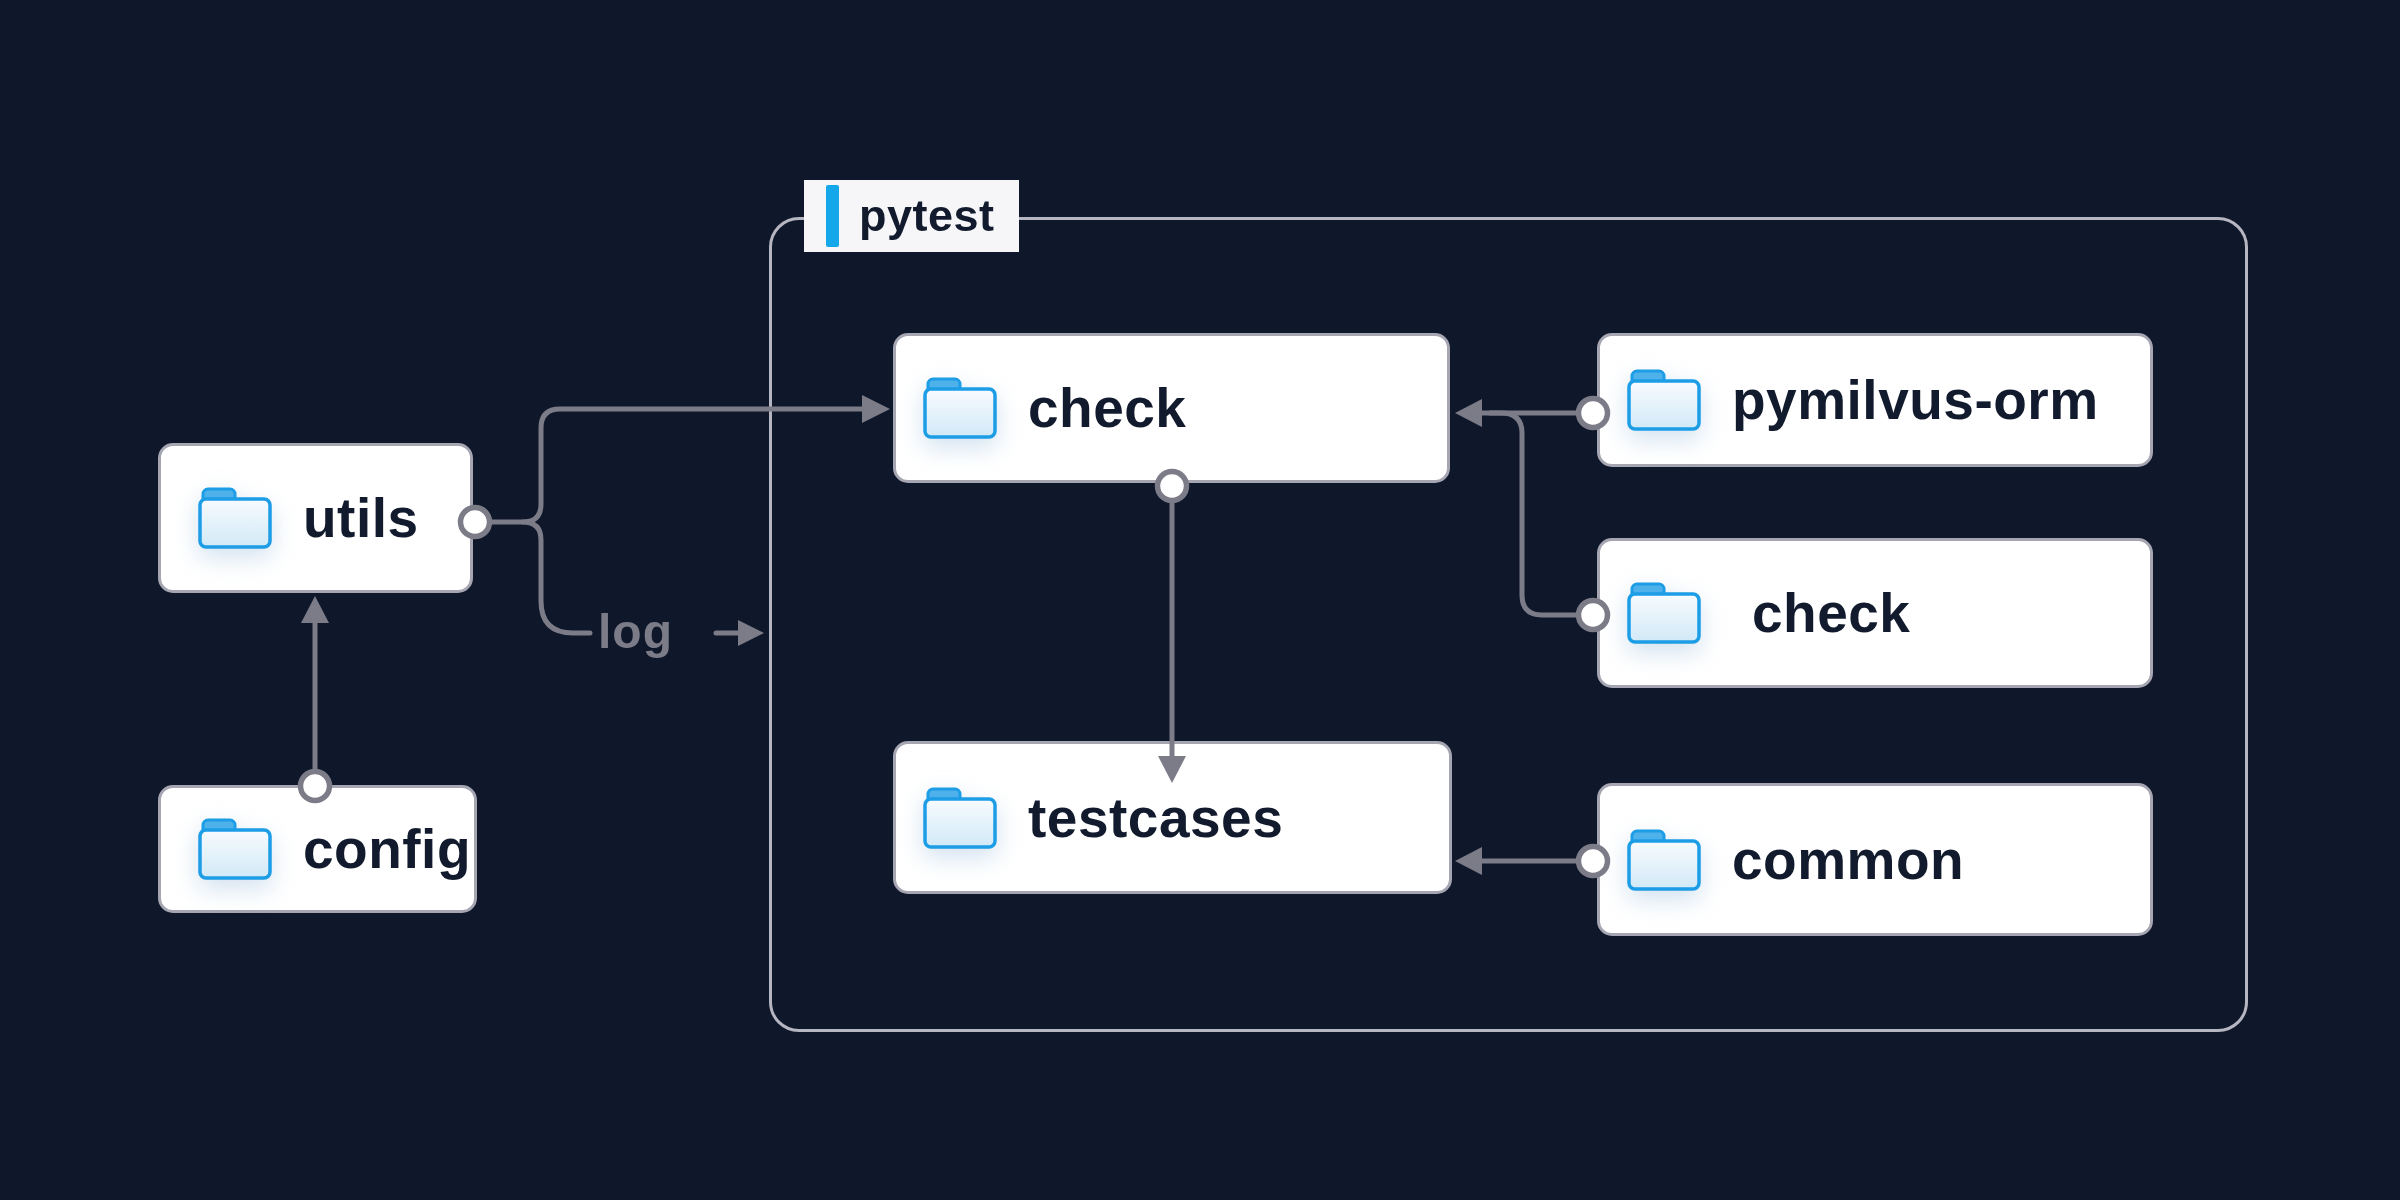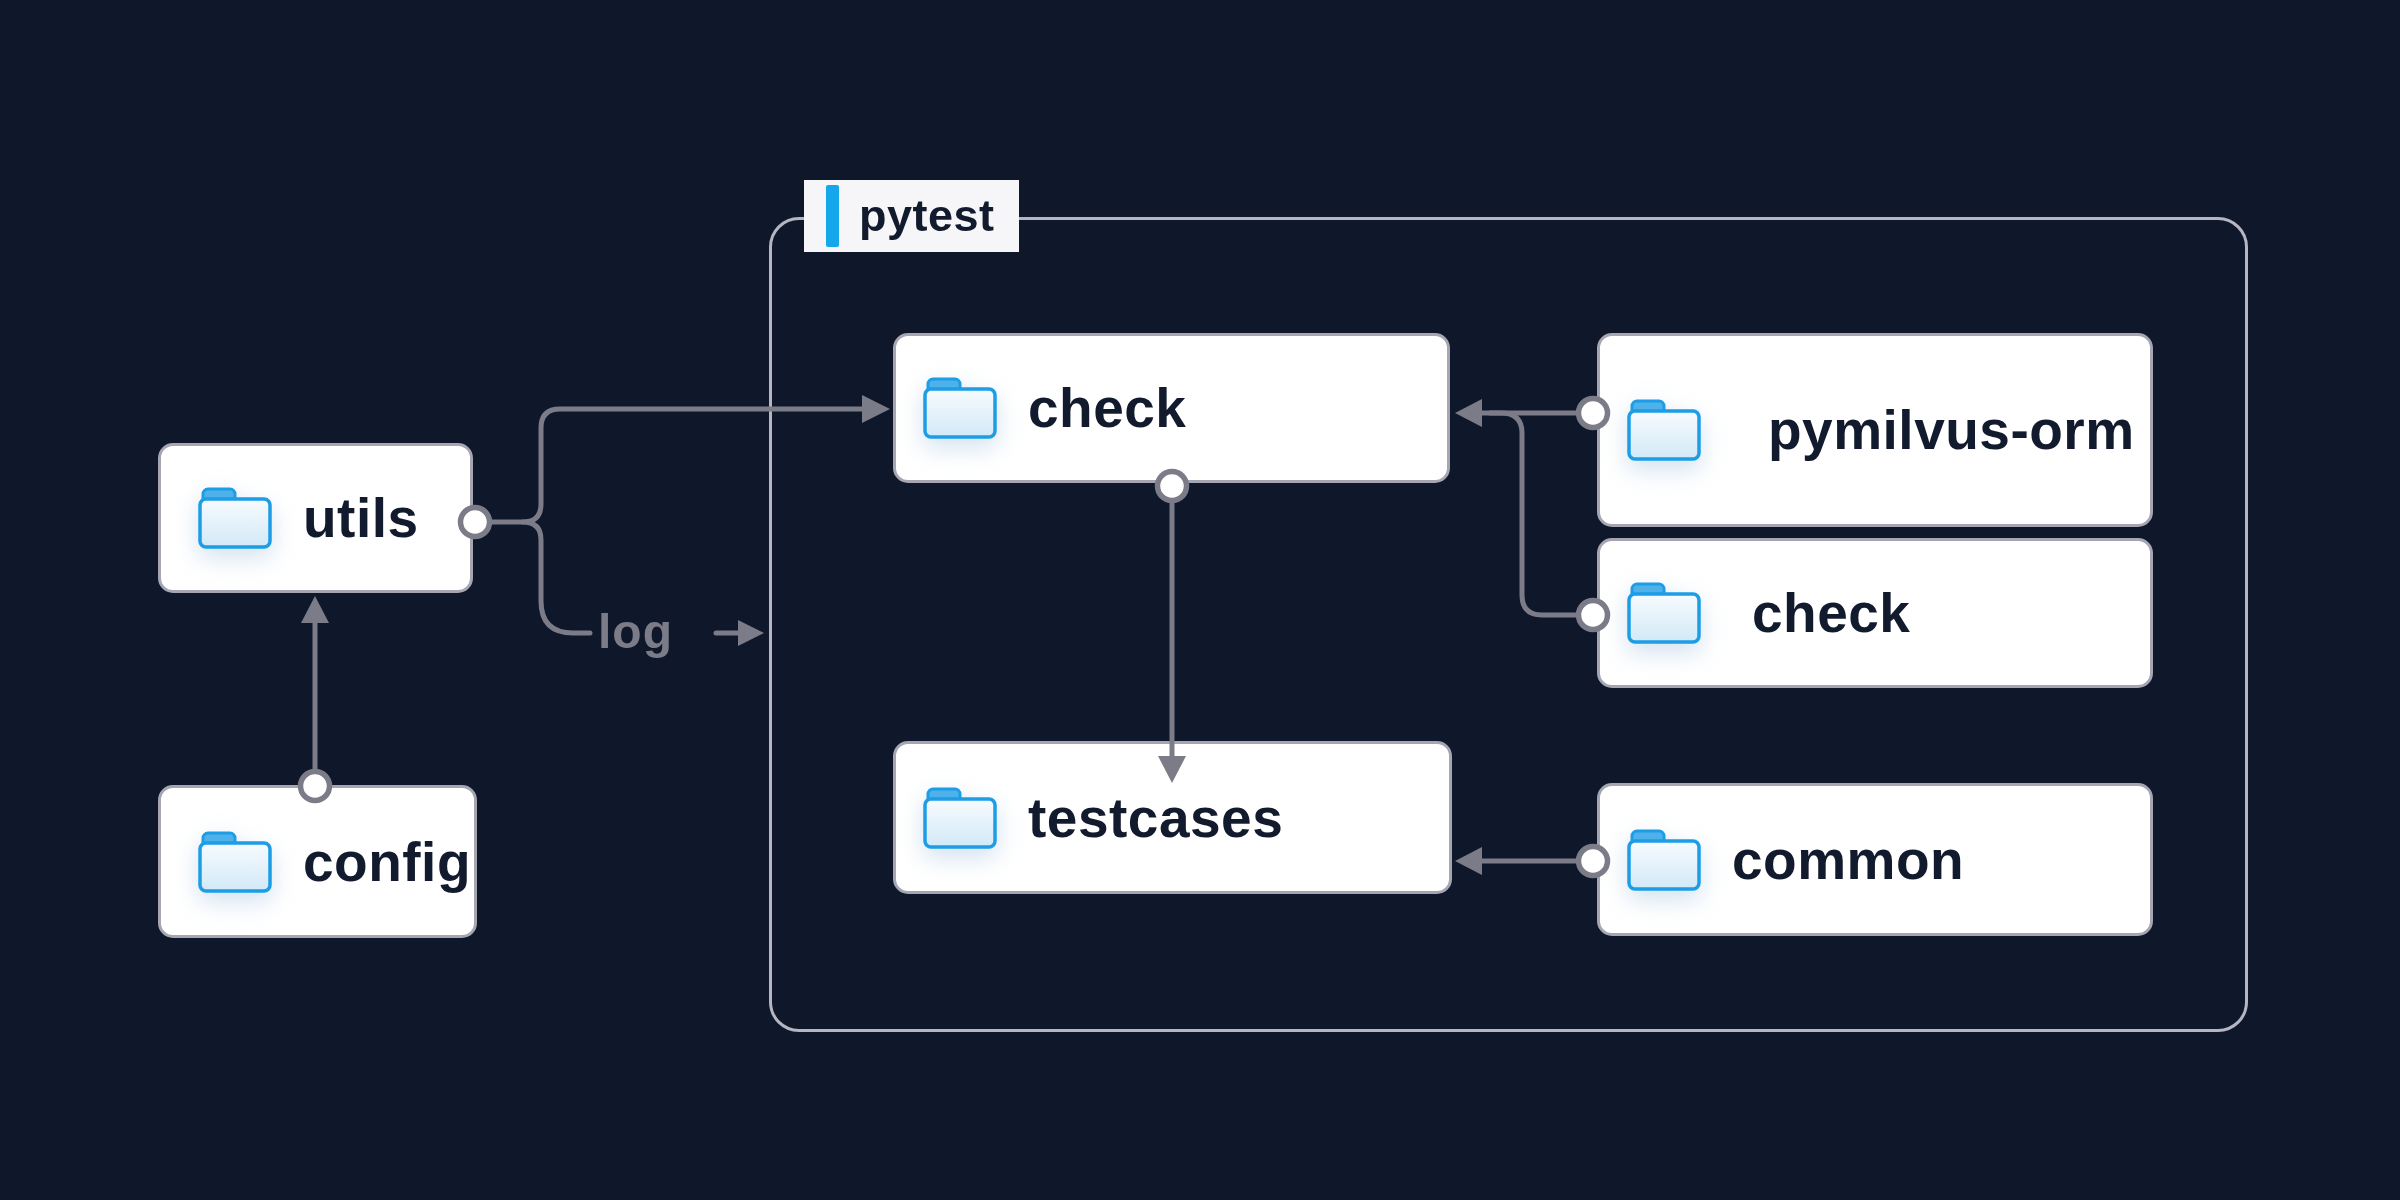--- a/index.html
+++ b/index.html
@@ -55,41 +55,41 @@
               <stop offset="1" stop-color="#d2e9f7"></stop>
         </linearGradient>
           </defs>
         <rect x="6" y="3" width="32" height="24" rx="5" fill="#4fb1ea" stroke="#1c9de6" stroke-width="3"></rect>
         <rect x="3" y="13" width="70" height="48" rx="6" fill="url(#fg1)" stroke="#1c9de6" stroke-width="3.5"></rect>
       </svg>
     </span>
     <span class="label">utils</span>
   </div>
 
-  <div class="node pad-a" style="left:158px;top:785px;width:319px;height:153px;">
+  <div class="node pad-a" style="left:158px;top:785px;width:319px;height:128px;">
     <span class="folder">
       <svg width="76" height="64" viewBox="0 0 76 64">
         <rect x="6" y="3" width="32" height="24" rx="5" fill="#4fb1ea" stroke="#1c9de6" stroke-width="3"></rect>
         <rect x="3" y="13" width="70" height="48" rx="6" fill="url(#fg1)" stroke="#1c9de6" stroke-width="3.5"></rect>
       </svg>
     </span>
     <span class="label">config</span>
   </div>
 
   <div class="node pad-b" style="left:893px;top:333px;width:557px;height:150px;">
     <span class="folder">
       <svg width="76" height="64" viewBox="0 0 76 64">
         <rect x="6" y="3" width="32" height="24" rx="5" fill="#4fb1ea" stroke="#1c9de6" stroke-width="3"></rect>
         <rect x="3" y="13" width="70" height="48" rx="6" fill="url(#fg1)" stroke="#1c9de6" stroke-width="3.5"></rect>
       </svg>
     </span>
     <span class="label">check</span>
   </div>
 
-  <div class="node pad-b" style="left:1597px;top:333px;width:556px;height:194px;gap:36px;">
+  <div class="node pad-b" style="left:1597px;top:333px;width:556px;height:134px;">
     <span class="folder">
       <svg width="76" height="64" viewBox="0 0 76 64">
         <rect x="6" y="3" width="32" height="24" rx="5" fill="#4fb1ea" stroke="#1c9de6" stroke-width="3"></rect>
         <rect x="3" y="13" width="70" height="48" rx="6" fill="url(#fg1)" stroke="#1c9de6" stroke-width="3.5"></rect>
       </svg>
     </span>
     <span class="label">pymilvus-orm</span>
   </div>
 
   <div class="node pad-b" style="left:1597px;top:538px;width:556px;height:150px;gap:20px;">

